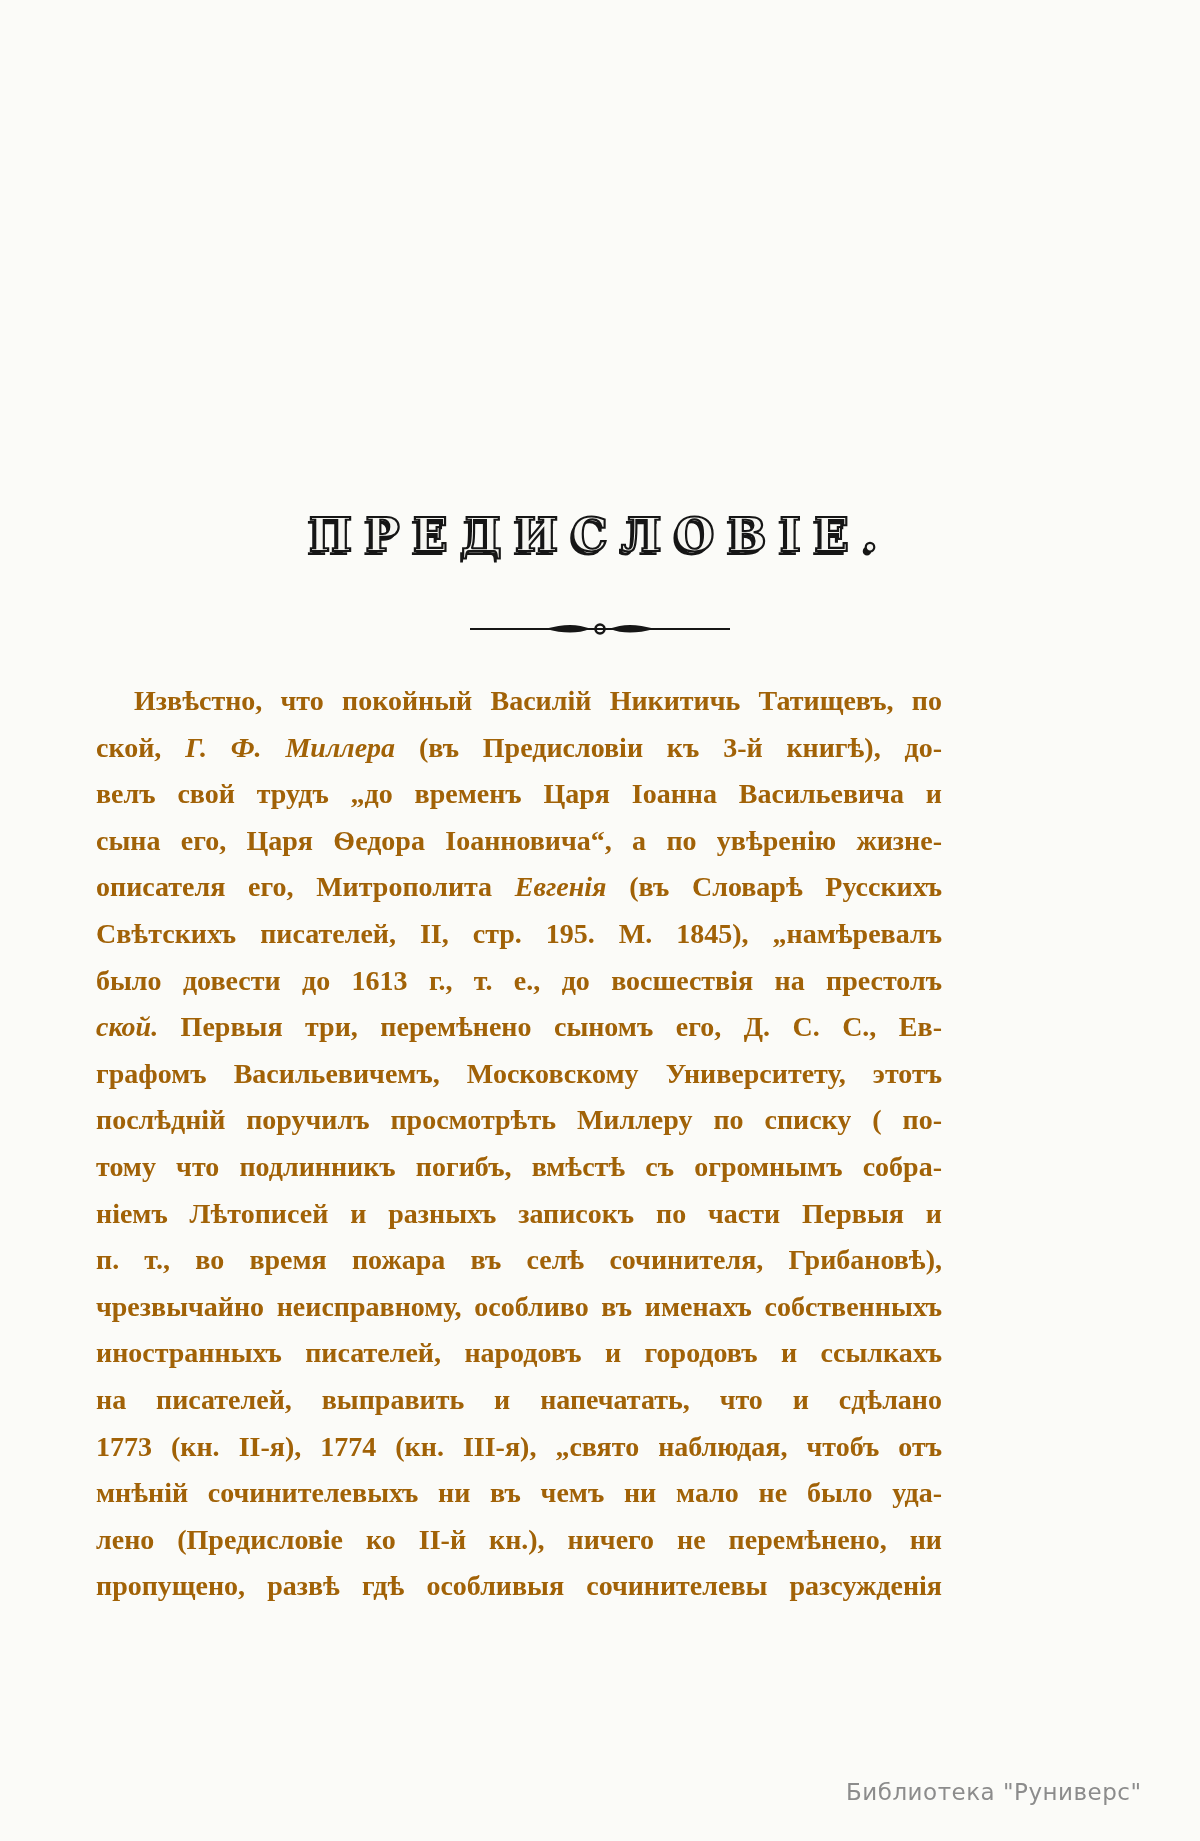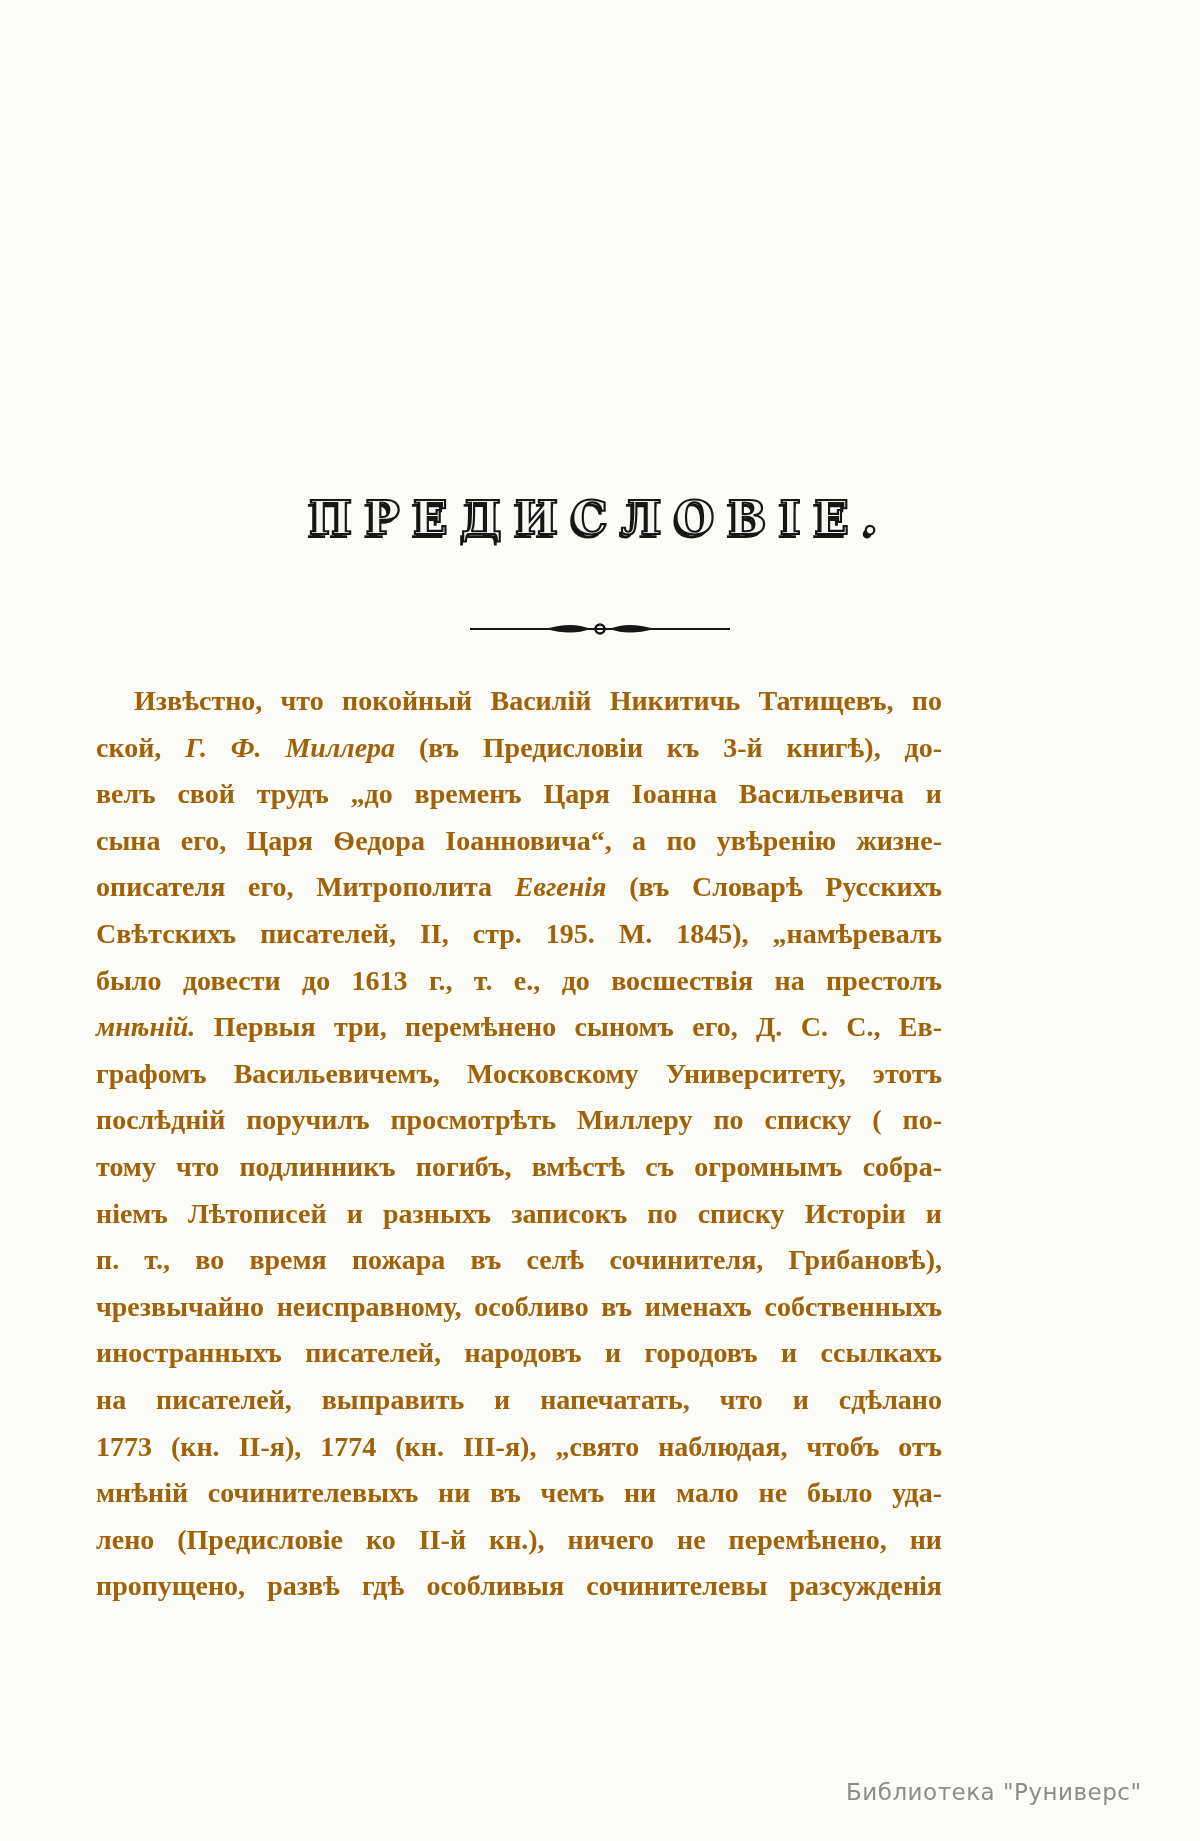--- a/index.html
+++ b/index.html
@@ -12,21 +12,21 @@
     width: 1200px;
     height: 1841px;
     margin: 0 auto;
     background: #fbfbf8;
     overflow: hidden;
     font-family: "Liberation Serif", "DejaVu Serif", serif;
   }
   
   .title-wrap {
     position: absolute;
-    top: 491px;
+    top: 508px;
     left: 0;
     width: 100%;
     text-align: center;
   }
   .title {
     display: inline-block;
     font-family: "DejaVu Serif", serif;
     font-weight: 700;
     font-size: 46px;
     letter-spacing: 13px;
@@ -94,25 +94,25 @@
   </div>
 
   <div class="paragraph">
       <div class="line indent"><span>Извѣстно, что покойный Василій Никитичь Татищевъ, по</span></div>
       <div class="line"><span>ской, </span><span class="italic">Г. Ф. Миллера</span><span> (въ Предисловіи къ 3-й книгѣ), до-</span></div>
       <div class="line"><span>велъ свой трудъ „до временъ Царя Іоанна Васильевича и</span></div>
       <div class="line"><span>сына его, Царя Ѳедора Іоанновича“, а по увѣренію жизне-</span></div>
       <div class="line"><span>описателя его, Митрополита </span><span class="italic">Евгенія</span><span> (въ Словарѣ Русскихъ</span></div>
       <div class="line"><span>Свѣтскихъ писателей, II, стр. 195. М. 1845), „намѣревалъ</span></div>
       <div class="line"><span>было довести до 1613 г., т. е., до восшествія на престолъ</span></div>
-      <div class="line"><span class="italic">мнѣній.</span><span> Первыя три, перемѣнено сыномъ его, Д. С. С., Ев-</span></div>
+      <div class="line"><span class="italic">ской.</span><span> Первыя три, перемѣнено сыномъ его, Д. С. С., Ев-</span></div>
       <div class="line"><span>графомъ Васильевичемъ, Московскому Университету, этотъ</span></div>
       <div class="line"><span>послѣдній поручилъ просмотрѣть Миллеру по списку ( по-</span></div>
       <div class="line"><span>тому что подлинникъ погибъ, вмѣстѣ съ огромнымъ собра-</span></div>
-      <div class="line"><span>ніемъ Лѣтописей и разныхъ записокъ по списку Исторіи и</span></div>
+      <div class="line"><span>ніемъ Лѣтописей и разныхъ записокъ по части Первыя и</span></div>
       <div class="line"><span>п. т., во время пожара въ селѣ сочинителя, Грибановѣ),</span></div>
       <div class="line"><span>чрезвычайно неисправному, особливо въ именахъ собственныхъ</span></div>
       <div class="line"><span>иностранныхъ писателей, народовъ и городовъ и ссылкахъ</span></div>
       <div class="line"><span>на писателей, выправить и напечатать, что и сдѣлано</span></div>
       <div class="line"><span>1773 (кн. II-я), 1774 (кн. III-я), „свято наблюдая, чтобъ отъ</span></div>
       <div class="line"><span>мнѣній сочинителевыхъ ни въ чемъ ни мало не было уда-</span></div>
       <div class="line"><span>лено (Предисловіе ко II-й кн.), ничего не перемѣнено, ни</span></div>
       <div class="line"><span>пропущено, развѣ гдѣ особливыя сочинителевы разсужденія</span></div>
     </div>
 

